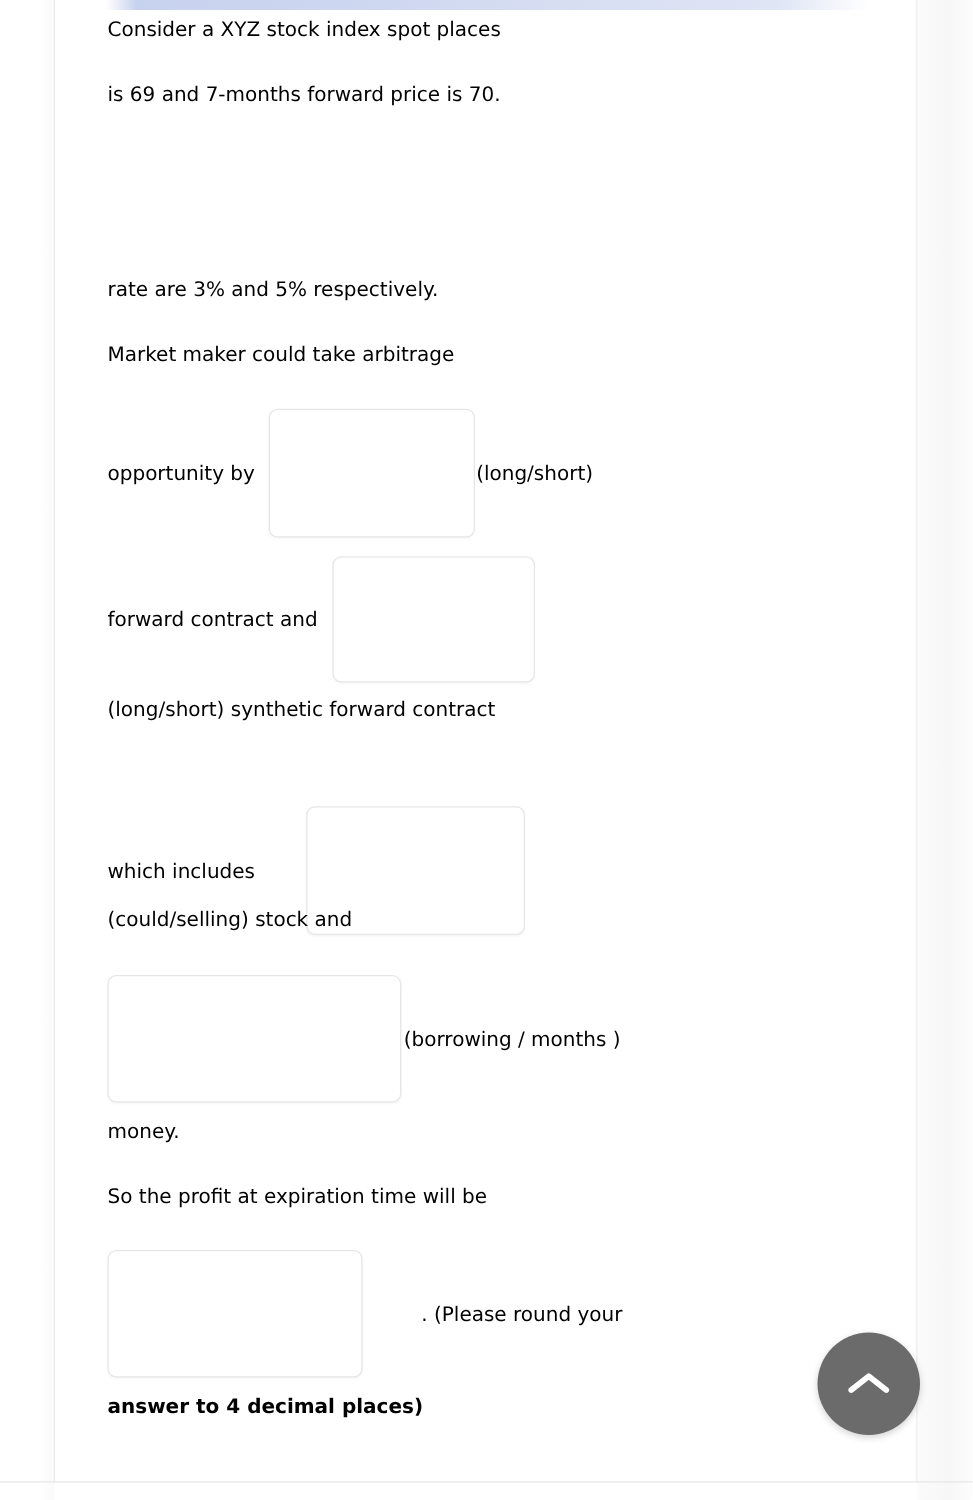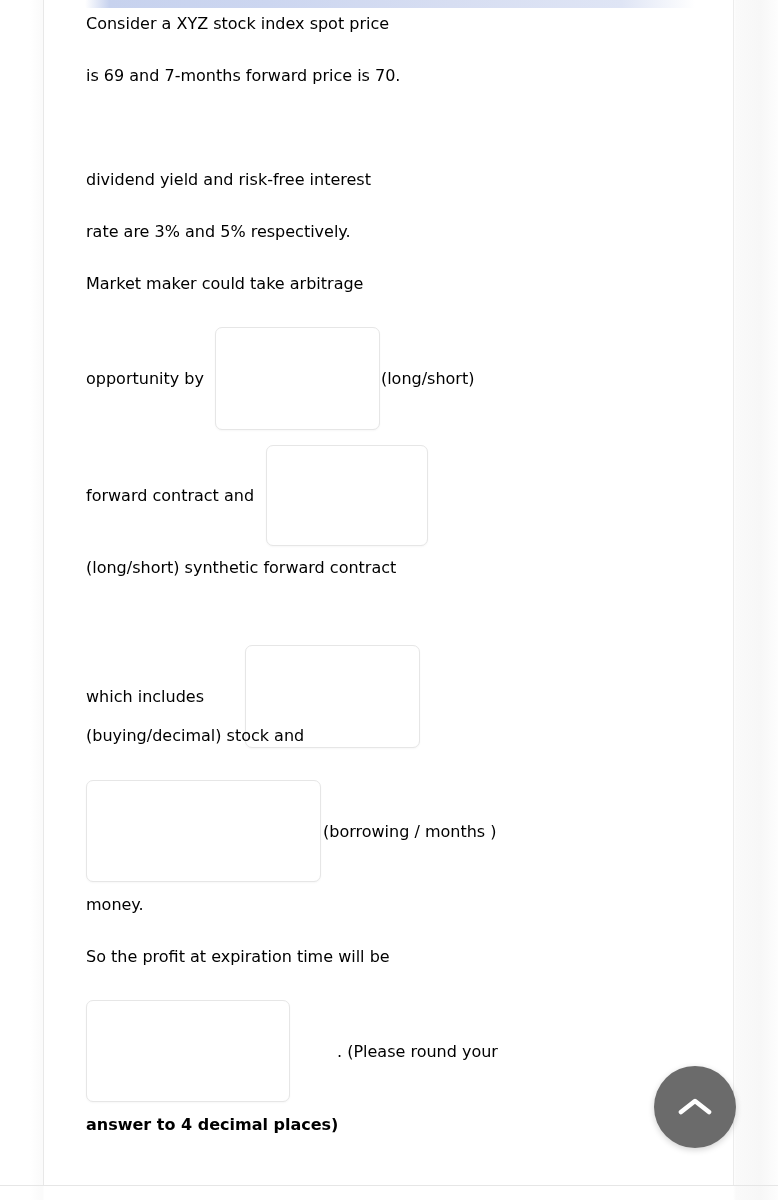--- a/index.html
+++ b/index.html
@@ -122,27 +122,24 @@
 <div class="screen">
 
   <div class="page-surface"></div>
   <div class="rule-left"></div>
   <div class="rule-right"></div>
   <div class="rule-bottom"></div>
 
   <div class="top-accent"></div>
 
   <div class="row" style="top:14px;">
-    <span>Consider a XYZ stock index spot price</span>
+    <span>Consider a XYZ stock index spot places</span>
   </div>
   <div class="row" style="top:66px;">
     <span>is 69 and 7-months forward price is 70.</span>
-  </div>
-  <div class="row" style="top:170px;">
-    <span>dividend yield and risk-free interest</span>
   </div>
   <div class="row" style="top:222px;justify-content:center;">
     <span>rate are 3% and 5% respectively.</span>
   </div>
   <div class="row" style="top:274px;">
     <span>Market maker could take arbitrage</span>
   </div>
 
   <div class="row" style="top:327px; height:103px;">
     <span style="margin-right:11px;">opportunity by</span>
@@ -158,21 +155,21 @@
   <div class="row" style="top:558px;">
     <span>(long/short) synthetic forward contract</span>
   </div>
 
   <div class="row" style="top:645px; height:103px;gap:30px;">
     <span style="margin-right:11px;">which includes</span>
     <input class="blank blank-includes" type="text" value="" style="">
   </div>
 
   <div class="row" style="top:726px;">
-    <span>(buying/decimal) stock and</span>
+    <span>(could/selling) stock and</span>
   </div>
 
   <div class="row" style="top:780px; height:102px;">
     <input class="blank blank-borrow" type="text" value="" style="">
     <span style="margin-left:2px;">(borrowing / months )</span>
   </div>
 
   <div class="row" style="top:895px;">
     <span>money.</span>
   </div>

